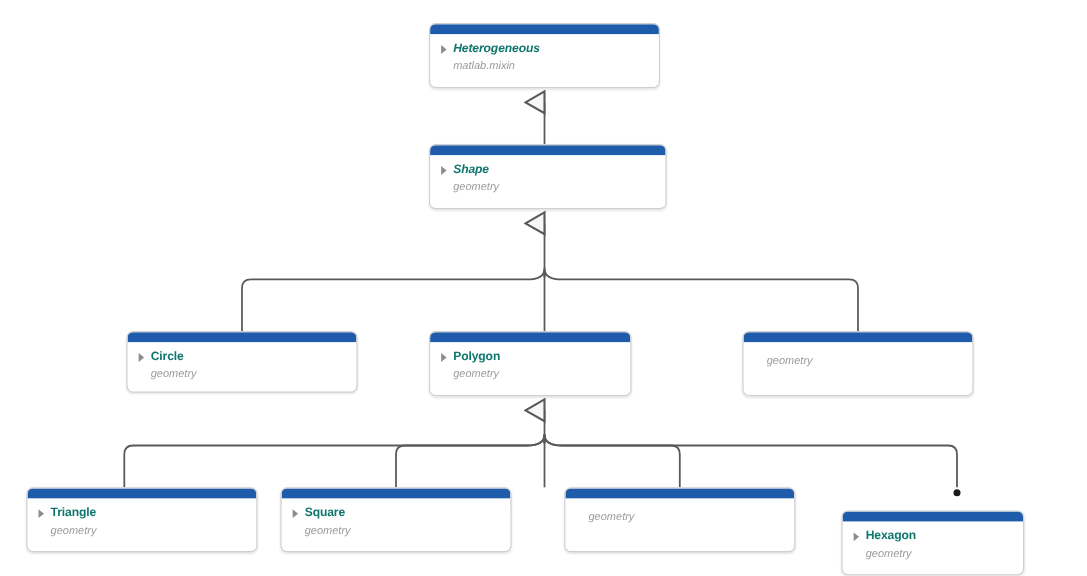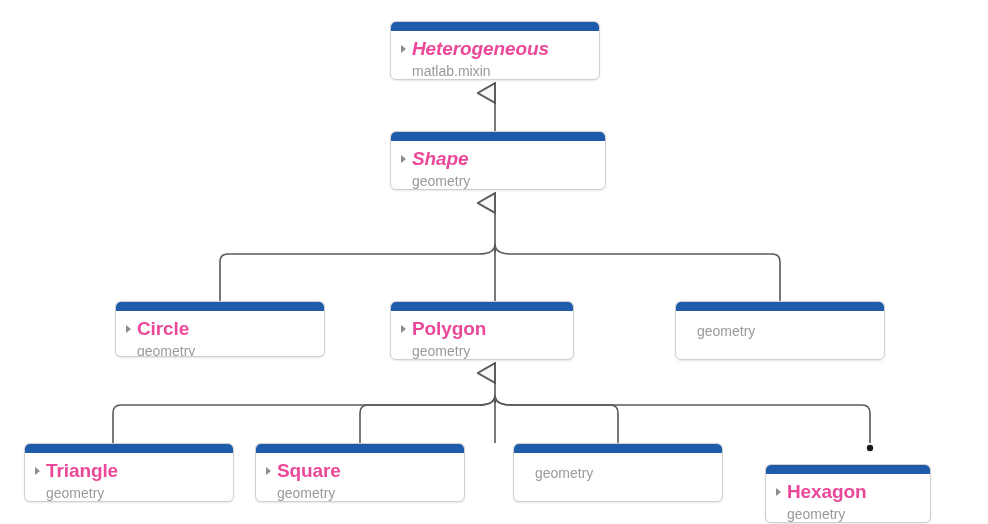--- a/index.html
+++ b/index.html
@@ -52,35 +52,36 @@
   .disclosure {
     width: 0;
     height: 0;
     flex: 0 0 auto;
     border-top: 4px solid transparent;
     border-bottom: 4px solid transparent;
     border-left: 5px solid #8c8c8c;
     margin-top: 1px;
   }
   .node-title {
-    font-size: 19px;
+    font-size: 11px;
     font-weight: bold;
-    color: #ec4899;
+    color: #0f766e;
     letter-spacing: -0.1px;
     white-space: nowrap;
   }
   .node-title.abstract {
     font-style: italic;
   }
   .node-package {
-    font-size: 14px;
+    font-size: 10px;
     color: #9a9a9a;
     margin-top: 4px;
     margin-left: 11px;
     white-space: nowrap;
+    font-style: italic;
   }
 </style>
 </head>
 <body>
 
 <div id="canvas">
 
   <svg id="edges" viewBox="0 0 988 524" width="988" height="524">
     <defs>
       <marker id="genArrow" viewBox="0 0 14 12" refX="7" refY="11.4" markerWidth="14" markerHeight="12" orient="auto-start-reverse">

